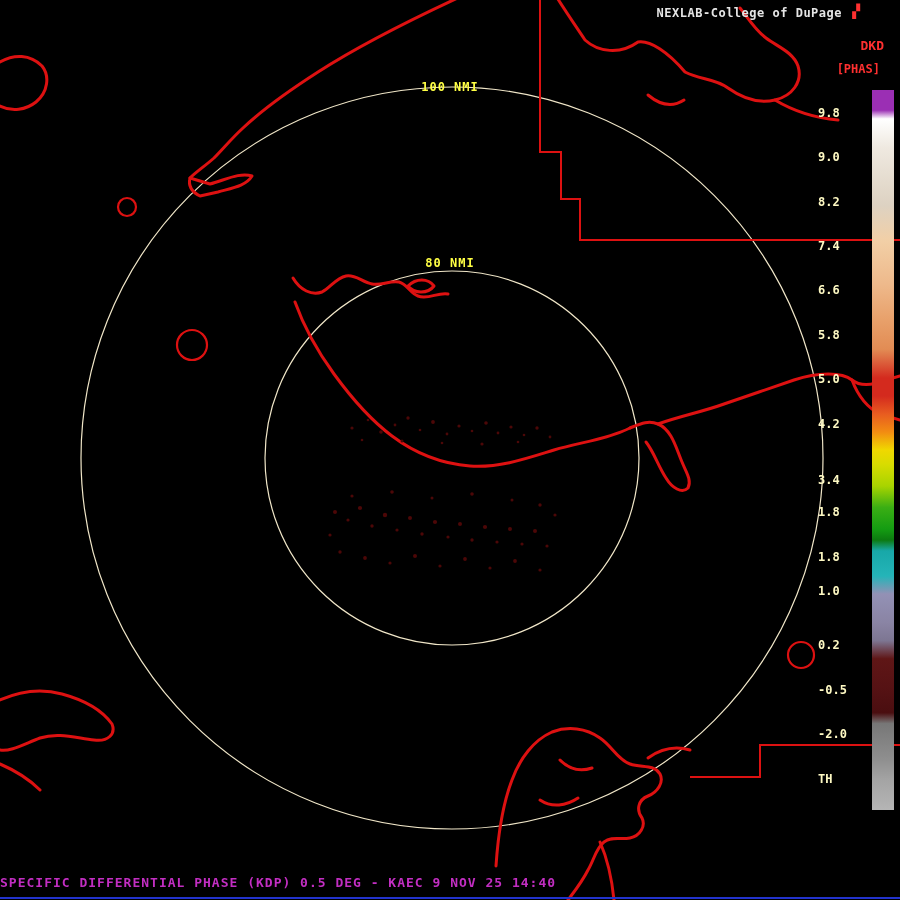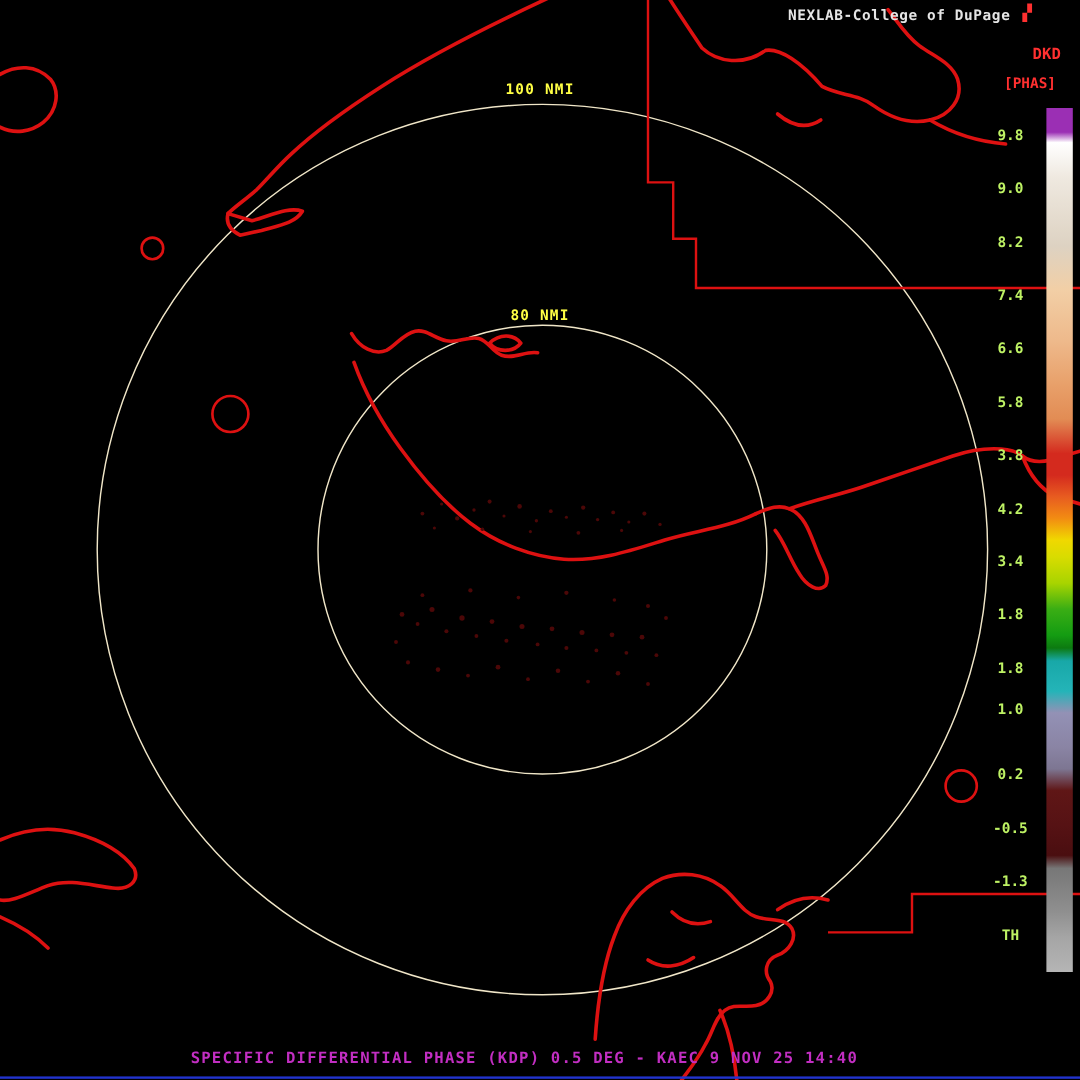--- a/index.html
+++ b/index.html
@@ -46,25 +46,25 @@
       #7d7692 76.5%,
       #5f1616 79%,
       #561214 83%,
       #4a0e10 86.5%,
       #777777 88%,
       #8f8f8f 93%,
       #a5a5a5 96%,
       #b5b5b5 100%);
   }
   .tick{
-    position:absolute;right:34px;width:48px;text-align:center;
-    color:#bef264;font-size:12px;font-weight:bold;white-space:nowrap;
+    position:absolute;right:34px;width:48px;text-align:left;
+    color:#fef9c3;font-size:12px;font-weight:bold;white-space:nowrap;
   }
   .caption{
-    position:absolute;left:0;top:875px;width:715px;text-align:right;
+    position:absolute;left:0;top:875px;width:715px;text-align:left;
     color:#c22ec2;font-size:13px;font-weight:bold;letter-spacing:1px;white-space:nowrap;
   }
   .bottom-line{position:absolute;left:0;top:897px;width:900px;height:2px;background:#2233cc;}
 </style>
 </head>
 <body>
 
 <div class="stage">
 
   <svg class="map-svg" width="900" height="900" viewBox="0 0 900 900">
@@ -164,42 +164,42 @@
         <circle cx="392" cy="492" r="1.8"></circle>
         <circle cx="432" cy="498" r="1.5"></circle>
       <circle cx="472" cy="494" r="1.8"></circle>
         <circle cx="512" cy="500" r="1.5"></circle>
         <circle cx="540" cy="505" r="1.7"></circle>
       <circle cx="330" cy="535" r="1.6"></circle>
         <circle cx="555" cy="515" r="1.6"></circle>
     </g>
   </svg>
 
-  <span class="ring-label" style="left:450px;top:67px">100 NMI</span>
+  <span class="ring-label" style="left:450px;top:80px">100 NMI</span>
   <span class="ring-label" style="left:450px;top:256px">80 NMI</span>
 
   <span class="header">NEXLAB-College of DuPage</span>
   <span class="brand-icon">▞</span>
   <span class="prod-code">DKD</span>
   <span class="prod-unit">[PHAS]</span>
 
   <div class="colorbar"></div>
   <span class="tick" style="top:106px">9.8</span>
   <span class="tick" style="top:150px">9.0</span>
   <span class="tick" style="top:195px">8.2</span>
   <span class="tick" style="top:239px">7.4</span>
   <span class="tick" style="top:283px">6.6</span>
   <span class="tick" style="top:328px">5.8</span>
-  <span class="tick" style="top:372px">3.8</span>
+  <span class="tick" style="top:372px">5.0</span>
   <span class="tick" style="top:417px">4.2</span>
-  <span class="tick" style="top:461px">3.4</span>
+  <span class="tick" style="top:473px">3.4</span>
   <span class="tick" style="top:505px">1.8</span>
   <span class="tick" style="top:550px">1.8</span>
   <span class="tick" style="top:584px">1.0</span>
   <span class="tick" style="top:638px">0.2</span>
   <span class="tick" style="top:683px">-0.5</span>
-  <span class="tick" style="top:727px">-1.3</span>
+  <span class="tick" style="top:727px">-2.0</span>
   <span class="tick" style="top:772px">TH</span>
 
   <div class="caption">SPECIFIC DIFFERENTIAL PHASE (KDP) 0.5 DEG - KAEC 9 NOV 25 14:40</div>
   <div class="bottom-line"></div>
 
 </div>
 
 </body></html>

